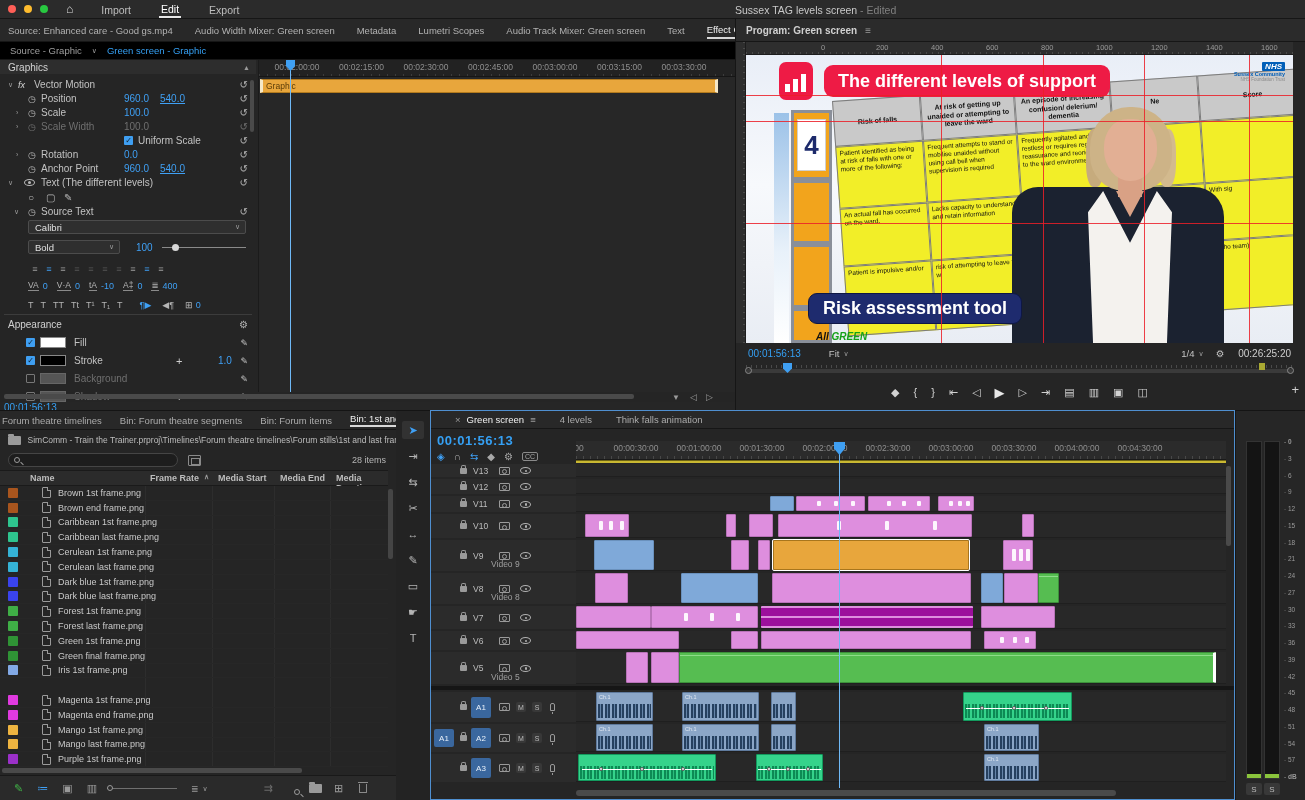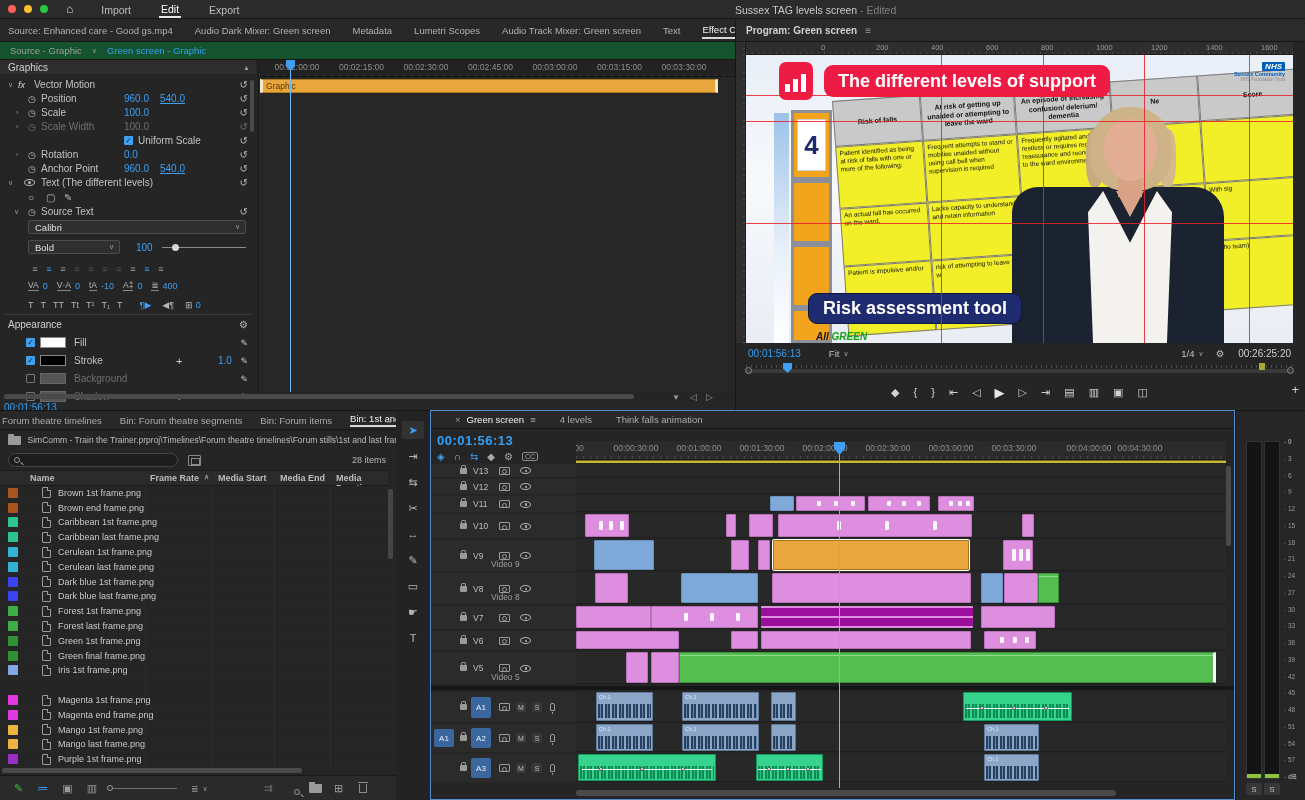--- a/index.html
+++ b/index.html
@@ -25,21 +25,21 @@
   .wstab:first-child{ margin-left:8px; }
   .wstab.active{ color:#f2f2f2; border-bottom:2px solid #d8d8d8; }
   .wstab .pm-menu{ margin-left:5px; color:#9a9a9a; }
   .pmhead{ position:absolute; left:735px; top:0; width:570px; height:23px; background:#2b2b2b;
            border-bottom:1px solid #161616; border-left:1px solid #161616; display:flex; align-items:center; }
   .pmhead .t{ margin-left:10px; font-size:10px; color:#d0d0d0; font-weight:bold; }
   .pmhead .m{ margin-left:8px; color:#9a9a9a; }
 
   
   .ec{ position:absolute; left:0; top:42px; width:735px; height:368px; background:#252525; }
-  .ec-subtabs{ position:absolute; left:0; top:0; width:735px; height:18px; background:#14532d;
+  .ec-subtabs{ position:absolute; left:0; top:0; width:735px; height:18px; background:#000000;
                border-bottom:1px solid #181818; display:flex; align-items:center; }
   .ec-subtab{ font-size:9.5px; color:#9f9f9f; margin-left:10px; }
   .ec-subtab.activeclip{ color:#35a0f4; }
   .ec-left{ position:absolute; left:0; top:18px; width:258px; height:332px; }
   .ec-head{ position:absolute; left:0; width:256px; height:14px; background:#2d2d2d;
             display:flex; align-items:center; font-size:10px; color:#d2d2d2; }
   .ec-head .cu{ position:absolute; right:6px; color:#9a9a9a; font-size:7px; }
   .ecrow{ position:absolute; left:0; width:256px; height:13px; display:flex; align-items:center; font-size:10px; color:#c2c2c2; }
   .ecrow .car{ position:absolute; left:8px; color:#9a9a9a; font-size:7px; }
   .ecrow .car2{ position:absolute; left:16px; color:#9a9a9a; font-size:7px; }
@@ -308,21 +308,21 @@
     <span class="mtab active">Edit</span>
     <span class="mtab">Export</span>
     <span class="doc-title">
       <span>Sussex TAG levels screen</span><span class="suffix"> - Edited</span>
     </span>
   </div>
 
   <div class="toprow">
     <div class="wstabs">
         <span class="wstab">Source: Enhanced care - Good gs.mp4</span>
-        <span class="wstab">Audio Dark Mixer: Green screen</span>
+        <span class="wstab">Audio Width Mixer: Green screen</span>
         <span class="wstab">Metadata</span>
         <span class="wstab">Lumetri Scopes</span>
         <span class="wstab">Audio Track Mixer: Green screen</span>
         <span class="wstab">Text</span>
         <span class="wstab active">Effect Controls<span class="pm-menu">≡</span></span>
       </div>
     <div class="pmhead">
       <span class="t">Program: Green screen</span>
       <span class="m">≡</span>
     </div>
@@ -829,21 +829,21 @@
         </div>
       <div class="tl-ruler" id="tlruler">
           <div class="tl-rlabel" style="left: -3px;">00:00</div>
           <div class="tl-rlabel" style="left: 60px;">00:00:30:00</div>
           <div class="tl-rlabel" style="left: 123px;">00:01:00:00</div>
           <div class="tl-rlabel" style="left: 186px;">00:01:30:00</div>
           <div class="tl-rlabel" style="left: 249px;">00:02:00:00</div>
           <div class="tl-rlabel" style="left: 312px;">00:02:30:00</div>
           <div class="tl-rlabel" style="left: 375px;">00:03:00:00</div>
           <div class="tl-rlabel" style="left: 438px;">00:03:30:00</div>
-          <div class="tl-rlabel" style="left: 513px;">00:04:00:00</div>
+          <div class="tl-rlabel" style="left: 501px;">00:04:00:00</div>
           <div class="tl-rlabel" style="left: 564px;">00:04:30:00</div>
         </div>
       <div class="workbar"></div>
       <div class="tracks" id="tracks">
           <div class="trow" style="height: 13px;">
             <div class="thead">
               <div class="patch"></div>
               <div class="lock-ic" style="margin-left: 6px;"></div>
               <div class="tid">V13</div>
               <div class="cam-ic"></div>

